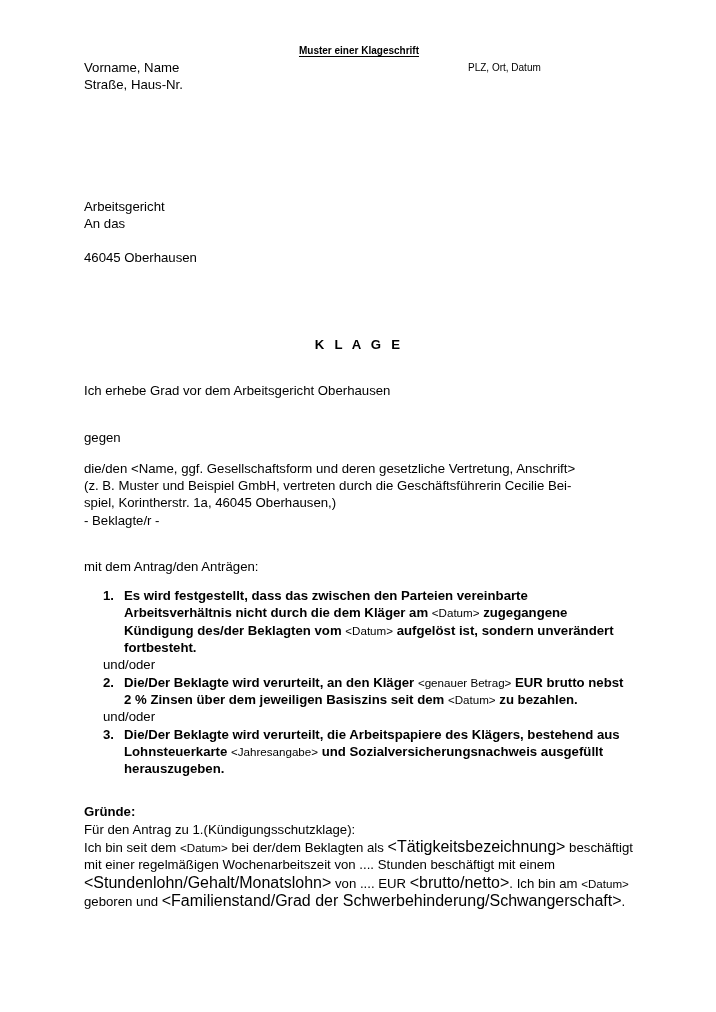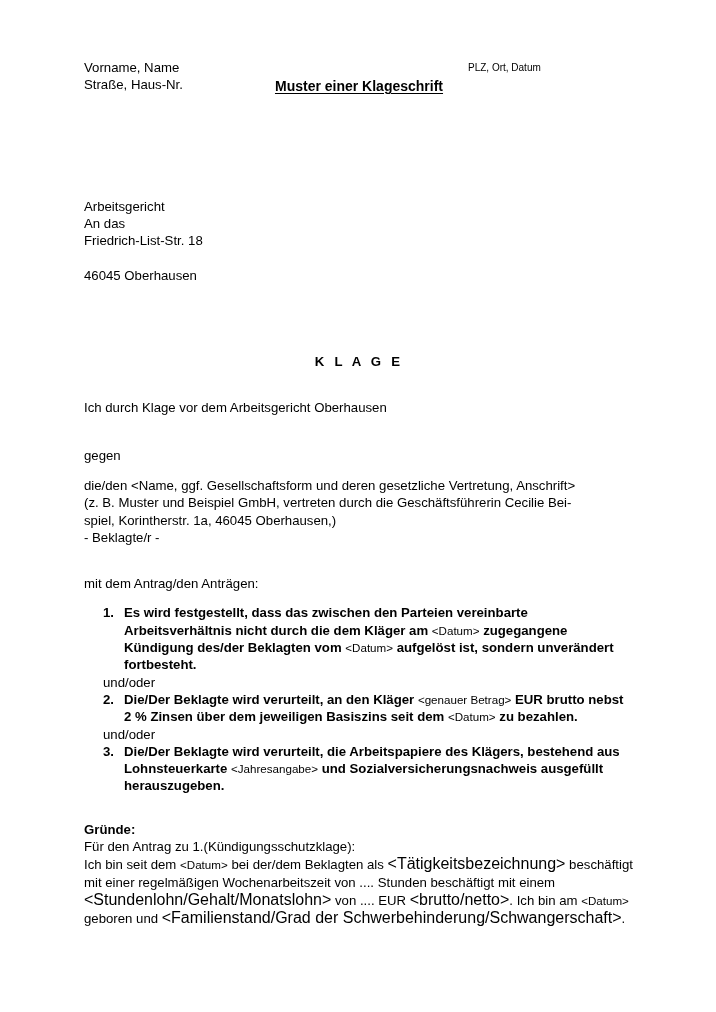--- a/index.html
+++ b/index.html
@@ -36,24 +36,23 @@
   
   .title-row {
     position: relative;
     height: 17px;
   }
   .doc-title {
     position: absolute;
     left: 0; right: 0;
     top: 0;
     text-align: center;
-    font-size: 14px;
+    font-size: 10px;
     font-weight: bold;
     line-height: 17px;
-    margin-top: 36px;
   }
   .doc-title span.u {
     text-decoration: underline;
     text-underline-offset: 2px;
   }
   .sender-row {
     position: relative;
     height: 17.3px;
   }
   .sender-row .right {
@@ -135,31 +134,30 @@
     <div class="sender-row">
       <div class="ln">Vorname, Name</div>
       <div class="right">PLZ, Ort, Datum</div>
     </div>
     <div class="ln">Straße, Haus-Nr.</div>
 
     <div class="sp-addr"></div>
 
     <div class="ln">Arbeitsgericht</div>
     <div class="ln">An das</div>
-    <div class="ln">Friedrich-List-Str. 18</div>
     <div class="sp-blank"></div>
     <div class="ln">46045 Oberhausen</div>
 
     <div class="sp-klage"></div>
 
     <div class="klage-head">K L A G E</div>
 
     <div class="sp-after-klage"></div>
 
-    <div class="ln">Ich durch Klage vor dem Arbeitsgericht Oberhausen</div>
+    <div class="ln">Ich erhebe Grad vor dem Arbeitsgericht Oberhausen</div>
 
     <div class="sp-gegen"></div>
 
     <div class="ln">gegen</div>
 
     <div class="sp-gegen2"></div>
 
     <div class="ln">die/den &lt;Name, ggf. Gesellschaftsform und deren gesetzliche Vertretung, Anschrift&gt;</div>
     <div class="ln">(z. B. Muster und Beispiel GmbH, vertreten durch die Geschäftsführerin Cecilie Bei-</div>
     <div class="ln">spiel, Korintherstr. 1a, 46045 Oberhausen,)</div>

